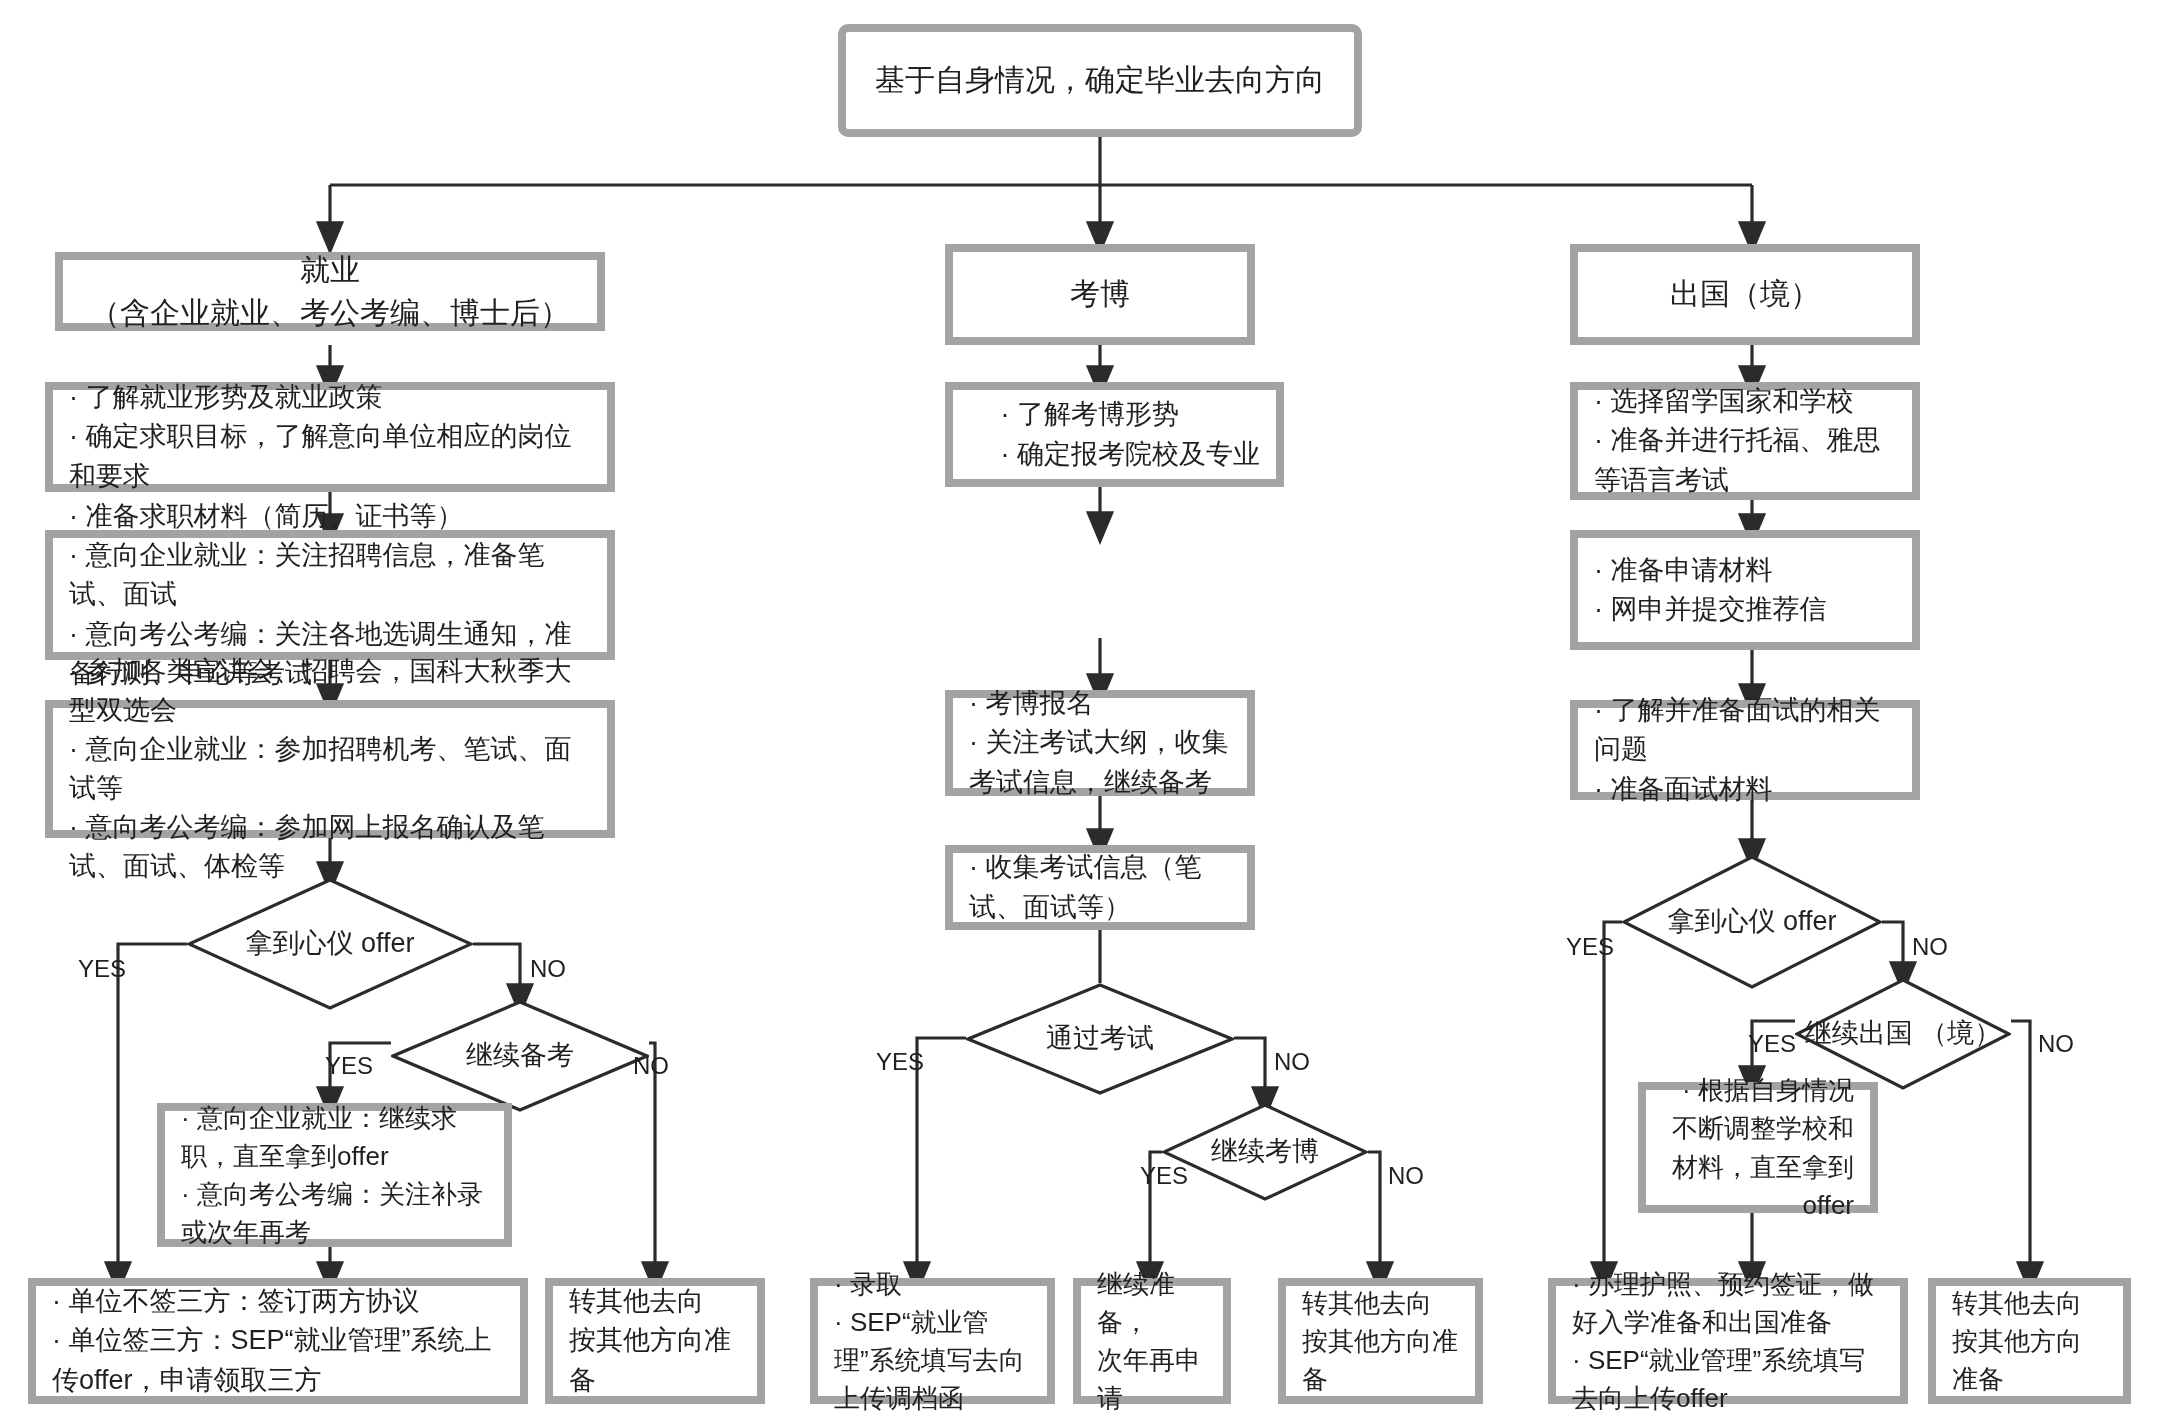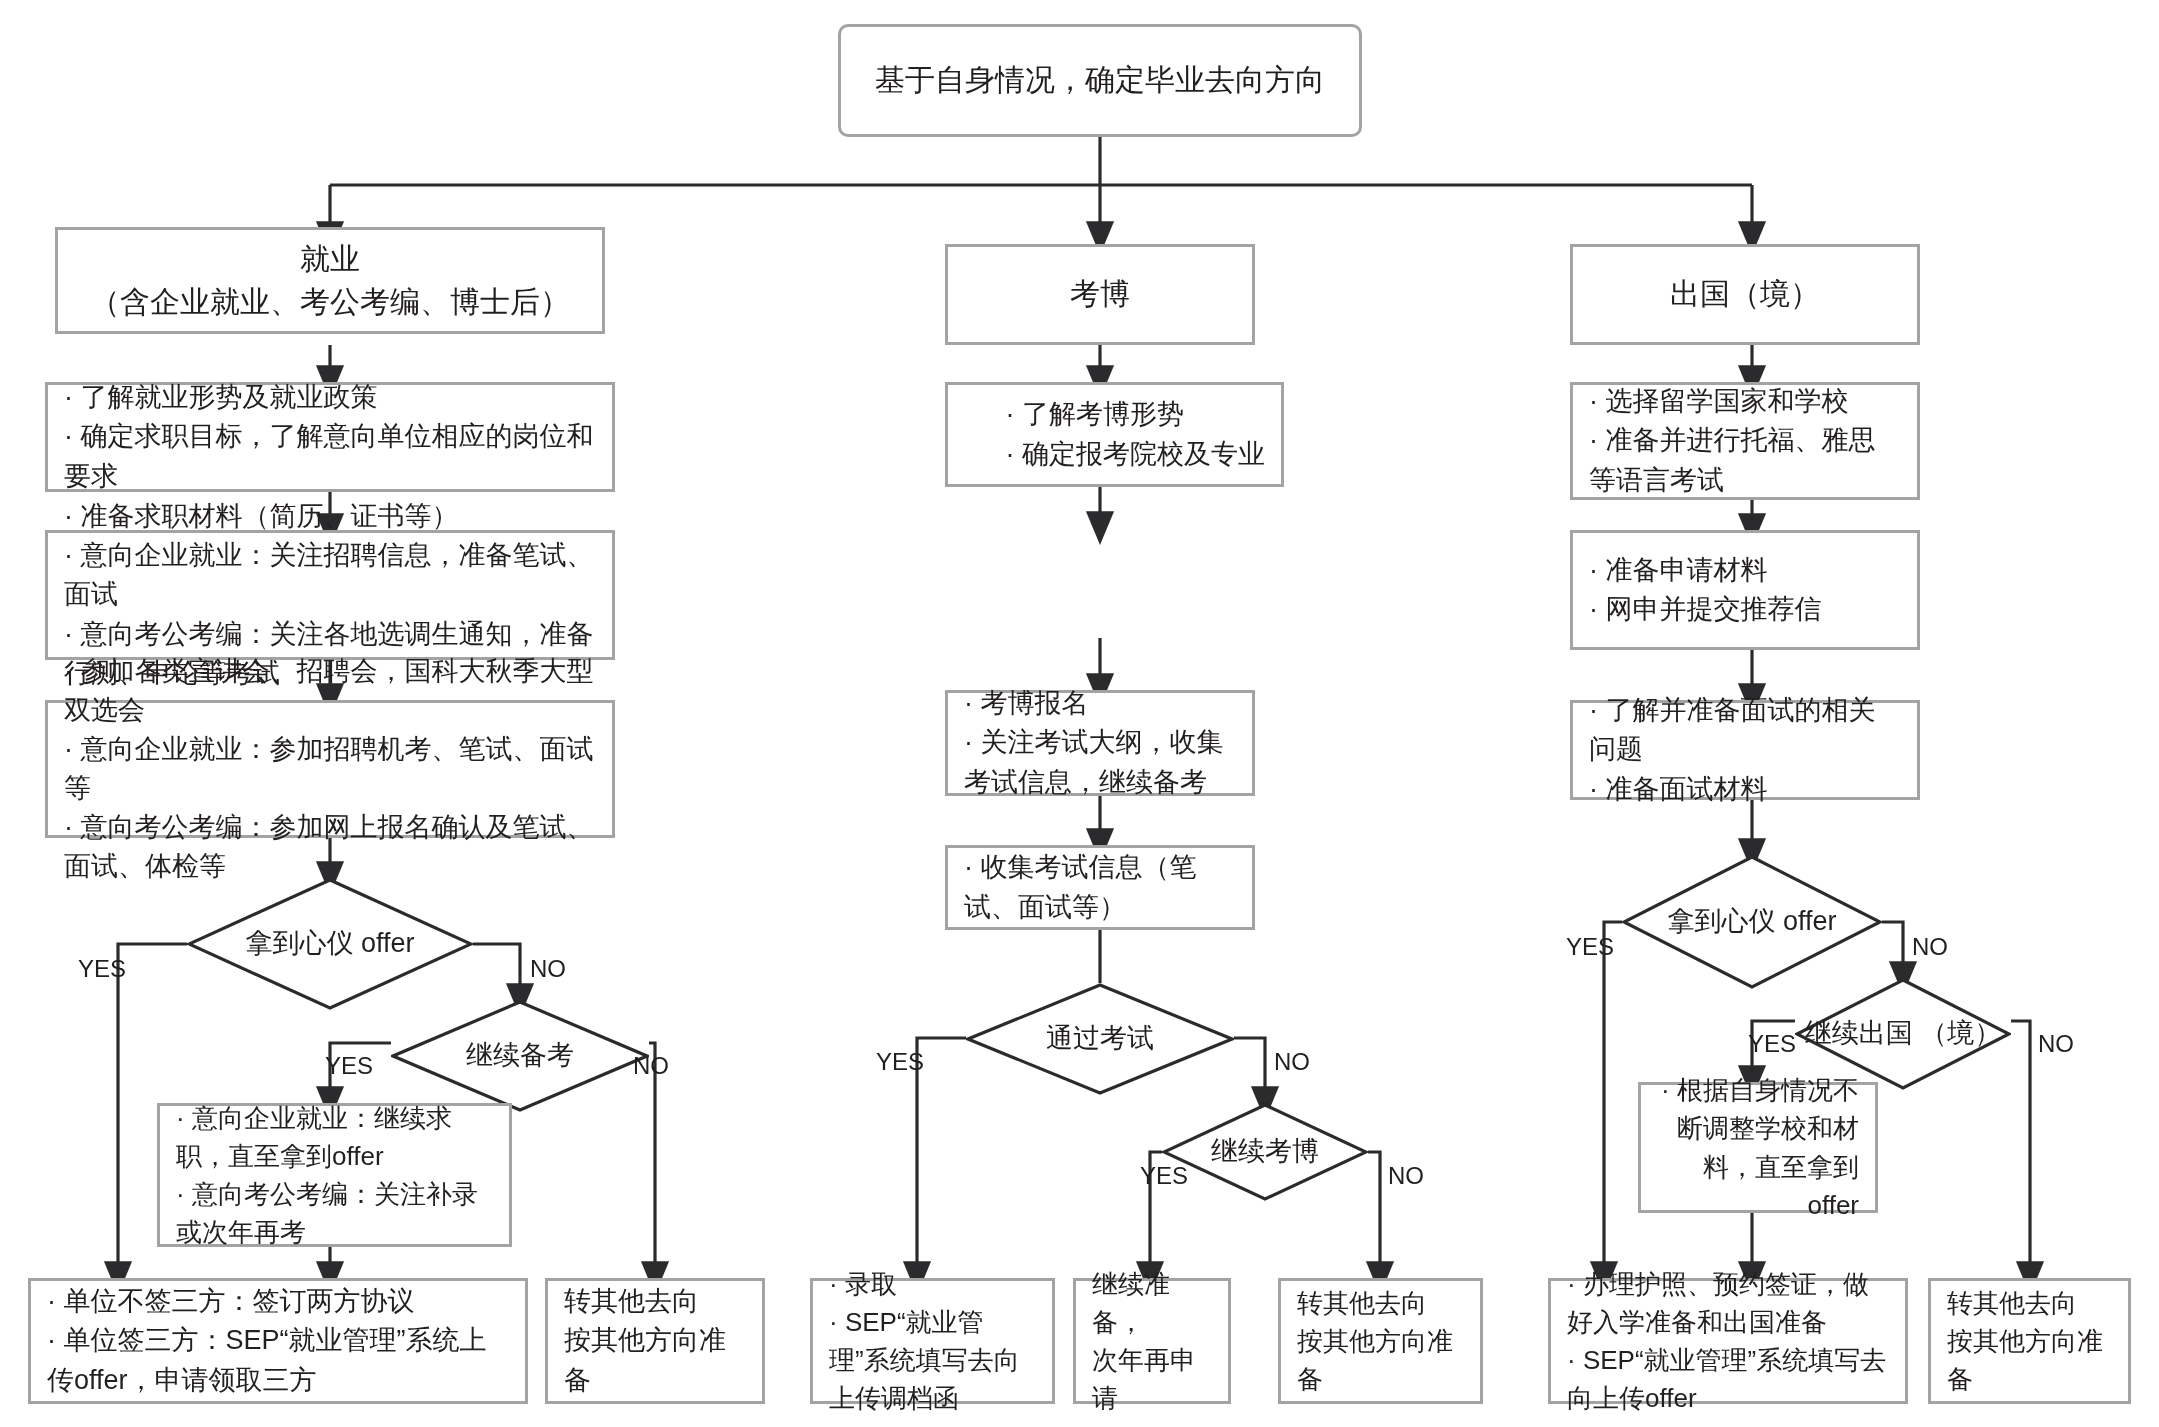--- a/index.html
+++ b/index.html
@@ -1,19 +1,19 @@
 <!DOCTYPE html>
 <html><head>
 <meta charset="utf-8">
 <style>
   html,body{margin:0;padding:0;background:#ffffff;}
   body{width:2159px;height:1427px;font-family:"Liberation Sans","DejaVu Sans",sans-serif;color:#231f20;}
   #stage{position:relative;width:2159px;height:1427px;overflow:hidden;}
   svg.lines{position:absolute;left:0;top:0;width:2159px;height:1427px;}
-  .node{position:absolute;box-sizing:border-box;border:3px solid #a3a3a3;background:#ffffff;}
+  .node{position:absolute;box-sizing:border-box;border:8px solid #a3a3a3;background:#ffffff;}
   .node.rounded{border-radius:10px;}
   .node .txt{display:block;white-space:pre-wrap;}
   .ctr{display:flex;align-items:center;justify-content:center;text-align:center;}
   .lead{display:flex;align-items:center;justify-content:flex-start;text-align:left;}
   .f30{font-size:30px;line-height:1.42;}
   .f27{font-size:27px;line-height:1.45;}
   .f26{font-size:26px;line-height:1.47;}
   .diamond{position:absolute;}
   .diamond .dlabel{position:absolute;left:0;top:0;width:100%;height:100%;
     display:flex;align-items:center;justify-content:center;text-align:center;
@@ -82,21 +82,21 @@
       <path d="M2011,1021 L2030,1021 L2030,1278" marker-end="url(#ah)"></path>
 
       <path d="M1752,1213 L1752,1278" marker-end="url(#ah)"></path>
     </g>
   </svg>
 
   <div class="node rounded ctr f30" style="left:838px;top:24px;width:524px;height:113px;">
     <span class="txt pad">基于自身情况，确定毕业去向方向</span>
   </div>
 
-  <div class="node ctr f30" style="left:55px;top:227px;width:550px;height:107px;font-family:Liberation Serif, serif;">
+  <div class="node ctr f30" style="left:55px;top:252px;width:550px;height:79px;font-family:Liberation Serif, serif;">
     <span class="txt pad">就业
 （含企业就业、考公考编、博士后）</span>
   </div>
 
   <div class="node lead f27" style="left:45px;top:382px;width:570px;height:110px;">
     <span class="txt pad">· 了解就业形势及就业政策
 · 确定求职目标，了解意向单位相应的岗位和要求</span>
   </div>
 
   <div class="node lead f27" style="left:45px;top:530px;width:570px;height:130px;">

